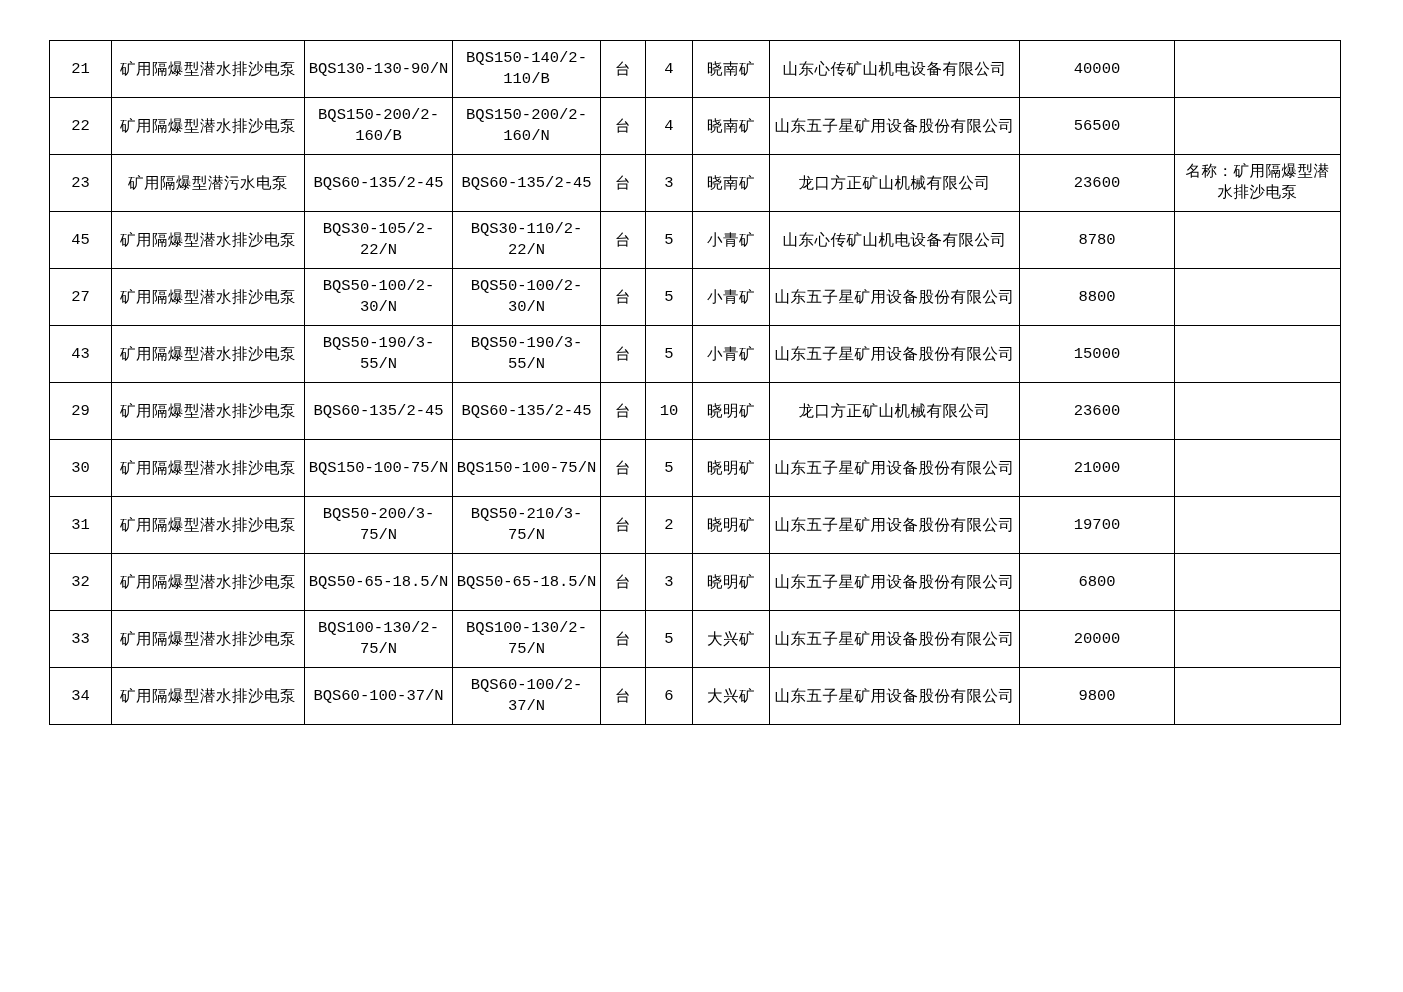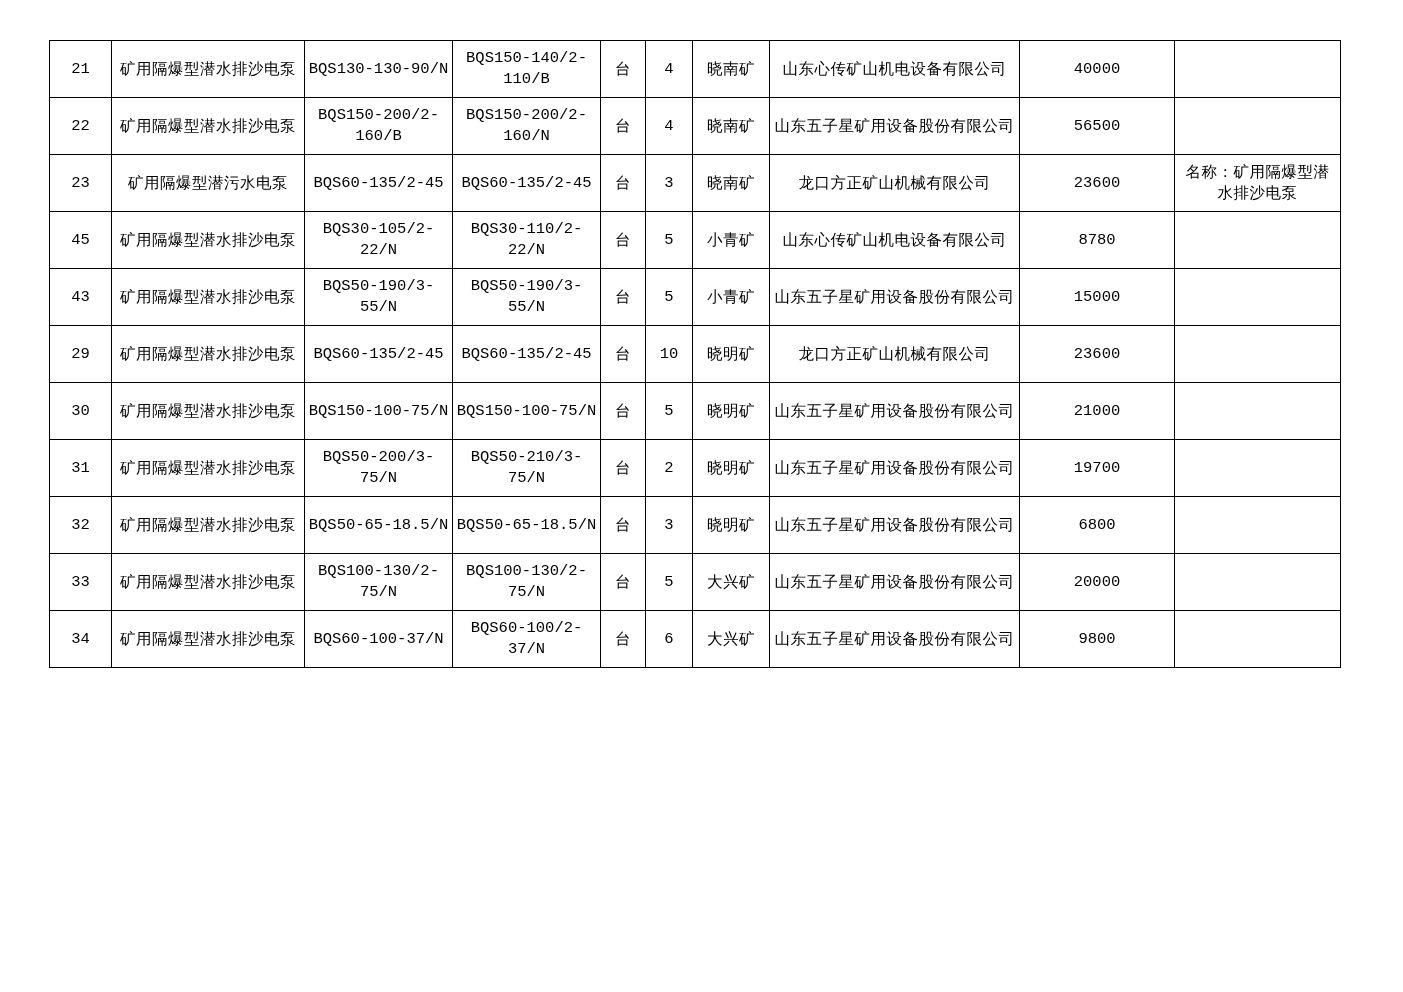--- a/index.html
+++ b/index.html
@@ -54,21 +54,21 @@
   .cell-mono {
     font-family: "Liberation Mono", "DejaVu Sans Mono", monospace;
     font-size: 14.5px;
     letter-spacing: 0px;
   }
   .cell-num {
     font-family: "Liberation Mono", "DejaVu Sans Mono", monospace;
     font-size: 14.5px;
   }
   .cell-remark {
-    font-family: Liberation Serif, serif;
+    font-family: Liberation Mono, monospace;
     font-size: 15px;
     letter-spacing: 0.5px;
   }
   tr.row-tall td { height: 48px; }
 </style>
 </head>
 <body>
 
 <div class="page">
   <table class="equipment-table">
@@ -127,20 +127,32 @@
           <td class="cell-mono">BQS30-105/2-22/N</td>
           <td class="cell-mono">BQS30-110/2-22/N</td>
           <td class="cell-cn">台</td>
           <td class="cell-num">5</td>
           <td class="cell-cn">小青矿</td>
           <td class="cell-cn">山东心传矿山机电设备有限公司</td>
           <td class="cell-num">8780</td>
           <td class="cell-remark"></td>
         </tr>
         <tr class="row-tall">
+          <td class="cell-num">27</td>
+          <td class="cell-cn">矿用隔爆型潜水排沙电泵</td>
+          <td class="cell-mono">BQS50-100/2-30/N</td>
+          <td class="cell-mono">BQS50-100/2-30/N</td>
+          <td class="cell-cn">台</td>
+          <td class="cell-num">5</td>
+          <td class="cell-cn">小青矿</td>
+          <td class="cell-cn">山东五子星矿用设备股份有限公司</td>
+          <td class="cell-num">8800</td>
+          <td class="cell-remark"></td>
+        </tr>
+        <tr class="row-tall">
           <td class="cell-num">43</td>
           <td class="cell-cn">矿用隔爆型潜水排沙电泵</td>
           <td class="cell-mono">BQS50-190/3-55/N</td>
           <td class="cell-mono">BQS50-190/3-55/N</td>
           <td class="cell-cn">台</td>
           <td class="cell-num">5</td>
           <td class="cell-cn">小青矿</td>
           <td class="cell-cn">山东五子星矿用设备股份有限公司</td>
           <td class="cell-num">15000</td>
           <td class="cell-remark"></td>

